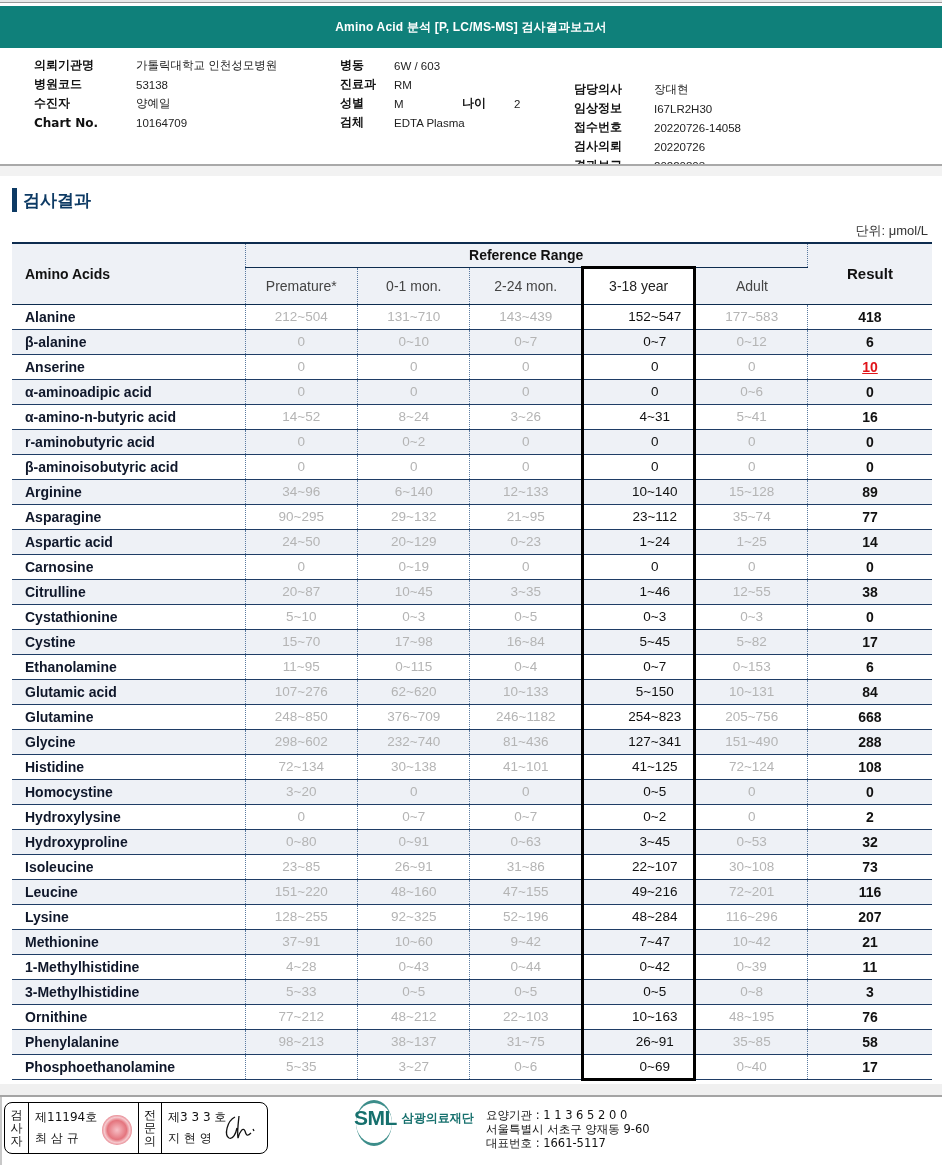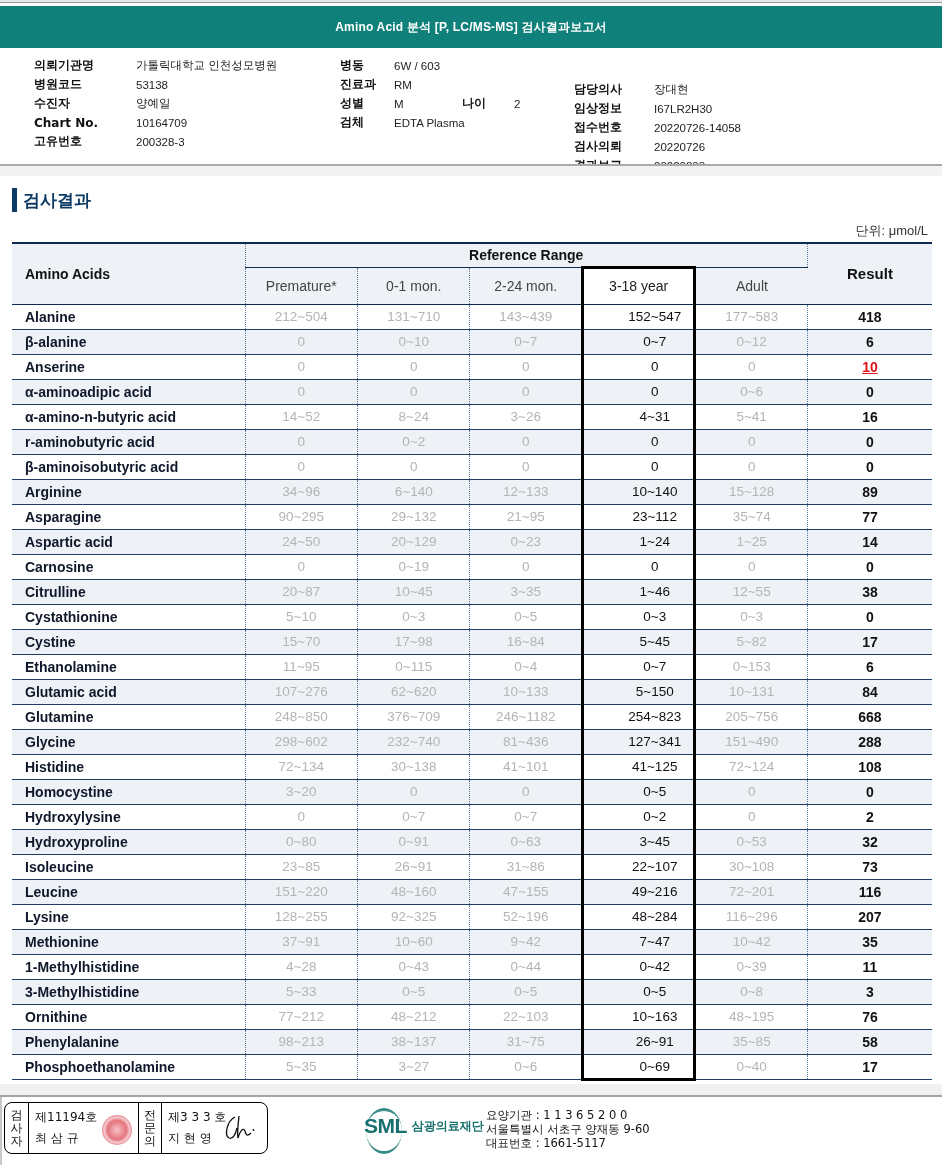--- a/index.html
+++ b/index.html
@@ -60,21 +60,21 @@
   .sig-box { position: absolute; left: 4px; top: 1102px; width: 264px; height: 52px; border: 1px solid #000; border-radius: 8px; display: flex; font-size: 12px; }
   .sig-box .vlbl { width: 24px; border-right: 1px solid #000; display: flex; flex-direction: column; align-items: center; justify-content: center; font-size: 12px; line-height: 13px; }
   .sig-box .vlbl.mid { border-left: 1px solid #000; }
   .sig-box .cell { padding: 4px 6px; display: flex; flex-direction: column; justify-content: space-around; }
   .sig-box .cell1 { width: 109px; position: relative; }
   .sig-box .cell2 { flex: 1; position: relative; }
   .stamp { position: absolute; right: 6px; top: 12px; width: 30px; height: 30px; border-radius: 50%;
     background: radial-gradient(circle, #f6b9c0 0%, #e1656f 45%, #f4c4c9 60%, #d94452 80%, #f7d3d6 100%); opacity: 0.9; }
   .signature { position: absolute; right: 6px; top: 10px; width: 40px; height: 30px; }
 
-  .logo { position: absolute; left: 364px; top: 1106px; display: flex; align-items: center; margin-top: 8px; }
+  .logo { position: absolute; left: 354px; top: 1106px; display: flex; align-items: center; }
   .logo .sml { font-size: 21px; font-weight: bold; color: #16706d; font-family: "Liberation Sans", sans-serif; letter-spacing: -0.5px; position: relative; }
   .logo .arc { position: absolute; left: 2px; top: -6px; width: 36px; height: 46px; border: 3px solid #1b7a76; border-left: 0; border-right: 0; border-radius: 50%; opacity: 0.85; }
   .logo .org { font-size: 12px; font-weight: bold; color: #16706d; margin-left: 5px; }
   .addr { position: absolute; left: 486px; top: 1108px; font-size: 11.5px; line-height: 14px; color: #111; }
 </style>
 </head>
 <body>
 
 <div class="topline"></div>
 <div class="title-bar">
@@ -90,24 +90,20 @@
       <span class="lbl">병원코드</span>
       <span class="val">53138</span>
     </div>
   <div class="row">
       <span class="lbl">수진자</span>
       <span class="val">양예일</span>
     </div>
   <div class="row">
       <span class="lbl">Chart No.</span>
       <span class="val">10164709</span>
-    </div>
-  <div class="row">
-      <span class="lbl">고유번호</span>
-      <span class="val">200328-3</span>
     </div>
 </div>
 
 <div class="info info2">
   <div class="row">
       <span class="lbl">병동</span>
       <span class="val">6W / 603</span>
     </div>
   <div class="row">
       <span class="lbl">진료과</span>
@@ -398,21 +394,21 @@
         <td class="ref">116~296</td>
         <td class="result">207</td>
       </tr>
       <tr>
         <td class="name">Methionine</td>
         <td class="ref d">37~91</td>
         <td class="ref d">10~60</td>
         <td class="ref d">9~42</td>
         <td class="ref hl">7~47</td>
         <td class="ref">10~42</td>
-        <td class="result">35</td>
+        <td class="result">21</td>
       </tr>
       <tr>
         <td class="name">1-Methylhistidine</td>
         <td class="ref d">4~28</td>
         <td class="ref d">0~43</td>
         <td class="ref d">0~44</td>
         <td class="ref hl">0~42</td>
         <td class="ref">0~39</td>
         <td class="result">11</td>
       </tr>

